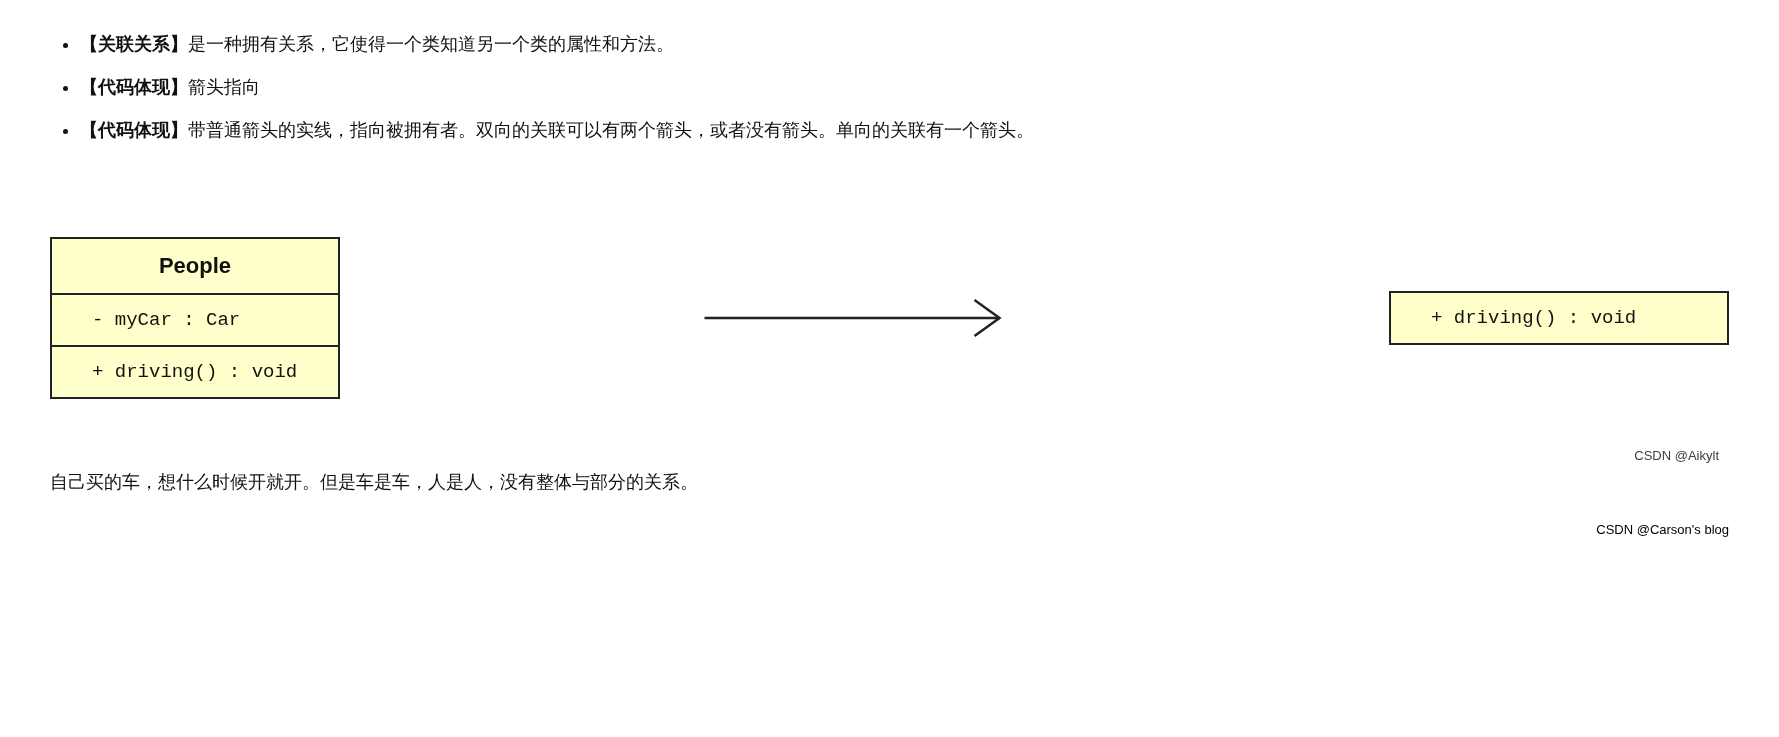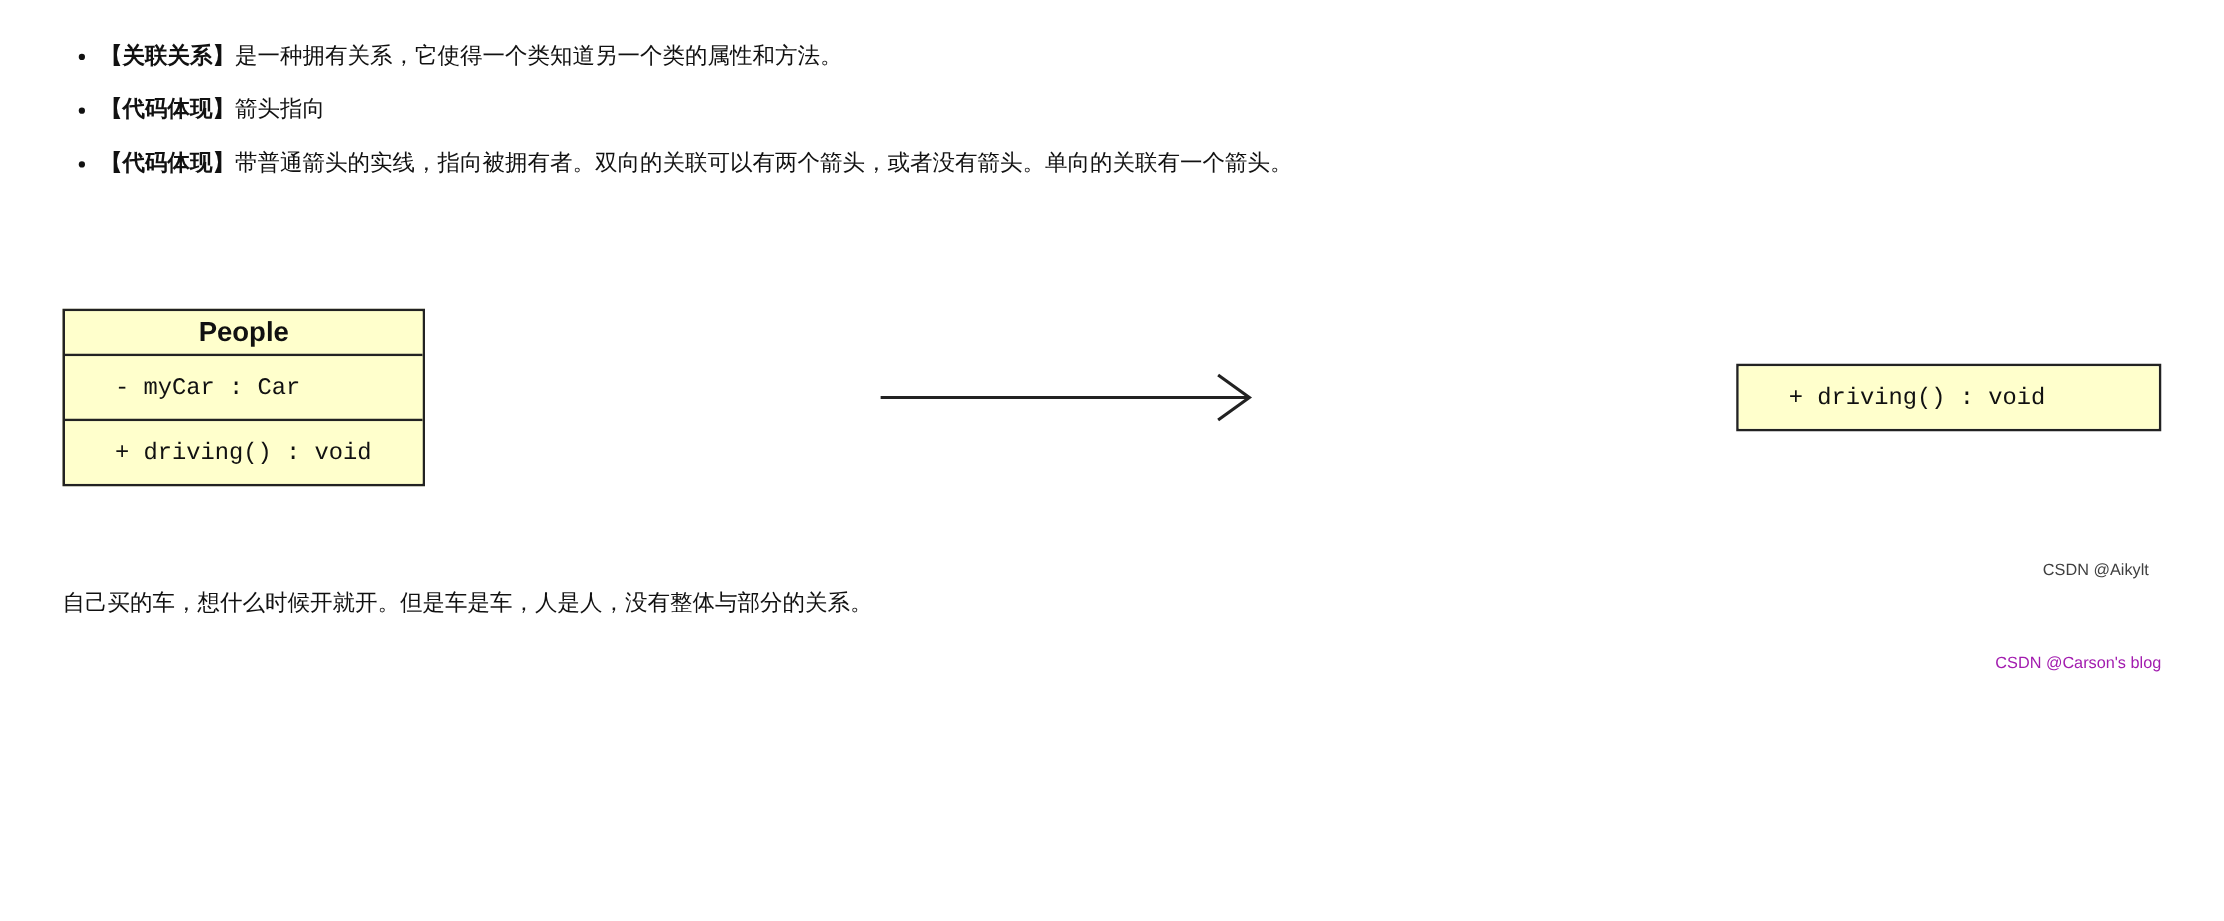--- a/index.html
+++ b/index.html
@@ -49,21 +49,21 @@
       min-width: 240px;
       display: inline-flex;
       flex-direction: column;
     }
 
     .uml-box-title {
       text-align: center;
       font-size: 22px;
       font-weight: bold;
       font-family: Arial, sans-serif;
-      padding: 4px 30px;
+      padding: 14px 30px;
       border-bottom: 2px solid #222222;
       background: #ffffcc;
     }
 
     .uml-box-row {
       padding: 14px 40px;
       font-family: "Courier New", monospace;
       font-size: 19px;
       border-bottom: 2px solid #222222;
       background: #ffffcc;
@@ -106,21 +106,21 @@
     }
 
     .footer-text {
       font-size: 18px;
       margin-bottom: 25px;
       line-height: 1.6;
     }
 
     .watermark-outer {
       text-align: right;
-      color: #a21caf;
+      color: #000000;
       font-size: 13px;
       font-family: Arial, sans-serif;
       margin-top: 10px;
     }
 
     .diagram-wrapper {
       position: relative;
       display: inline-block;
       width: 100%;
     }

